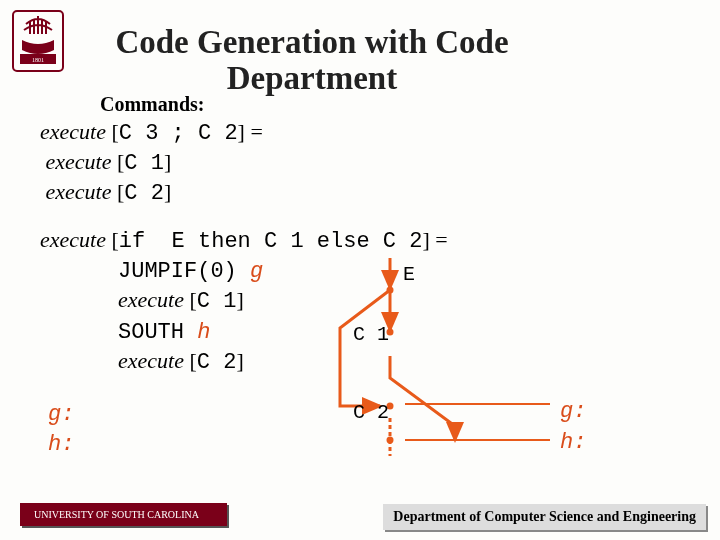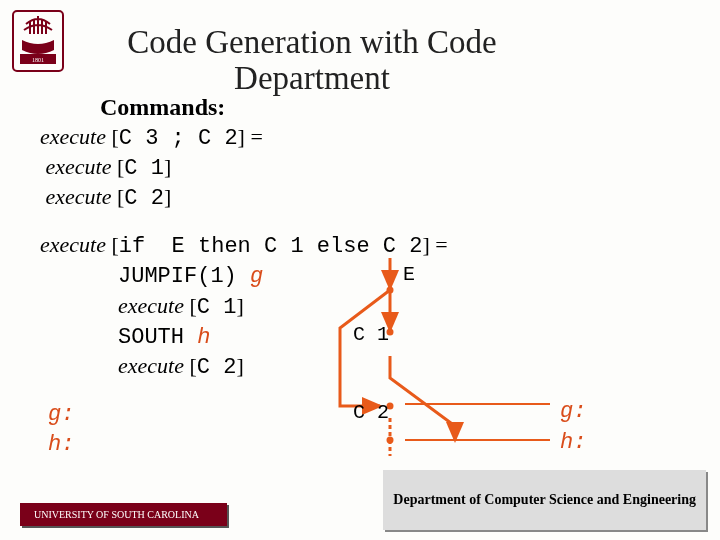--- a/index.html
+++ b/index.html
@@ -21,33 +21,33 @@
   }
   .title {
     position: absolute;
     top: 2px;
     left: 0;
     width: 624px;
     text-align: center;
     font-size: 33px;
     color: #222;
     line-height: 1.1;
-    font-weight: normal;
+    font-weight: bold;
   }
   .content {
     position: absolute;
     top: 92px;
     left: 40px;
     width: 640px;
     font-size: 22px;
     color: #000;
     line-height: 1.28;
   }
   .subhead {
-    font-size: 24px;
+    font-size: 20px;
     font-weight: bold;
     margin-left: 60px;
   }
   .mono { font-family: "Courier New", monospace; }
   .ital { font-style: italic; }
   .orange { color: #d94c1a; }
   .line { white-space: pre; }
   .block2 { margin-top: 18px; }
   .indent1 { margin-left: 78px; }
   .glabels-left {
@@ -88,21 +88,21 @@
     box-shadow: 2px 2px 0 #555;
   }
   .footer-right {
     position: absolute;
     bottom: 10px;
     right: 14px;
     background: #ddd;
     color: #000;
     font-weight: bold;
     font-size: 14px;
-    padding: 22px 10px;
+    padding: 5px 10px;
     box-shadow: 2px 2px 0 #888;
   }
 </style>
 </head>
 <body>
 
 <div class="logo">
 <svg viewBox="0 0 52 62">
   <rect x="1" y="1" width="50" height="60" rx="4" fill="none" stroke="#7a0019" stroke-width="2"></rect>
   <path d="M26 6 L26 24 M14 14 Q26 4 38 14 M12 20 Q26 10 40 20" stroke="#7a0019" stroke-width="2" fill="none"></path>
@@ -120,21 +120,21 @@
 
 <div class="content">
   <div class="subhead">Commands:</div>
 
   <div class="line"><span class="ital">execute </span><span>[</span><span class="mono">C 3 ; C 2</span><span>] =</span></div>
   <div class="line"><span class="ital"> execute </span><span>[</span><span class="mono">C 1</span><span>]</span></div>
   <div class="line"><span class="ital"> execute </span><span>[</span><span class="mono">C 2</span><span>]</span></div>
 
   <div class="block2">
     <div class="line"><span class="ital">execute </span><span>[</span><span class="mono">if  E then C 1 else C 2</span><span>] =</span></div>
-    <div class="line indent1"><span class="mono">JUMPIF(1) </span><span class="mono ital orange">g</span></div>
+    <div class="line indent1"><span class="mono">JUMPIF(0) </span><span class="mono ital orange">g</span></div>
     <div class="line indent1"><span class="ital">execute </span><span>[</span><span class="mono">C 1</span><span>]</span></div>
     <div class="line indent1"><span class="mono">SOUTH </span><span class="mono ital orange">h</span></div>
     <div class="line indent1"><span class="ital">execute </span><span>[</span><span class="mono">C 2</span><span>]</span></div>
   </div>
 </div>
 
 <div class="glabels-left">
   <div>g:</div>
   <div>h:</div>
 </div>

